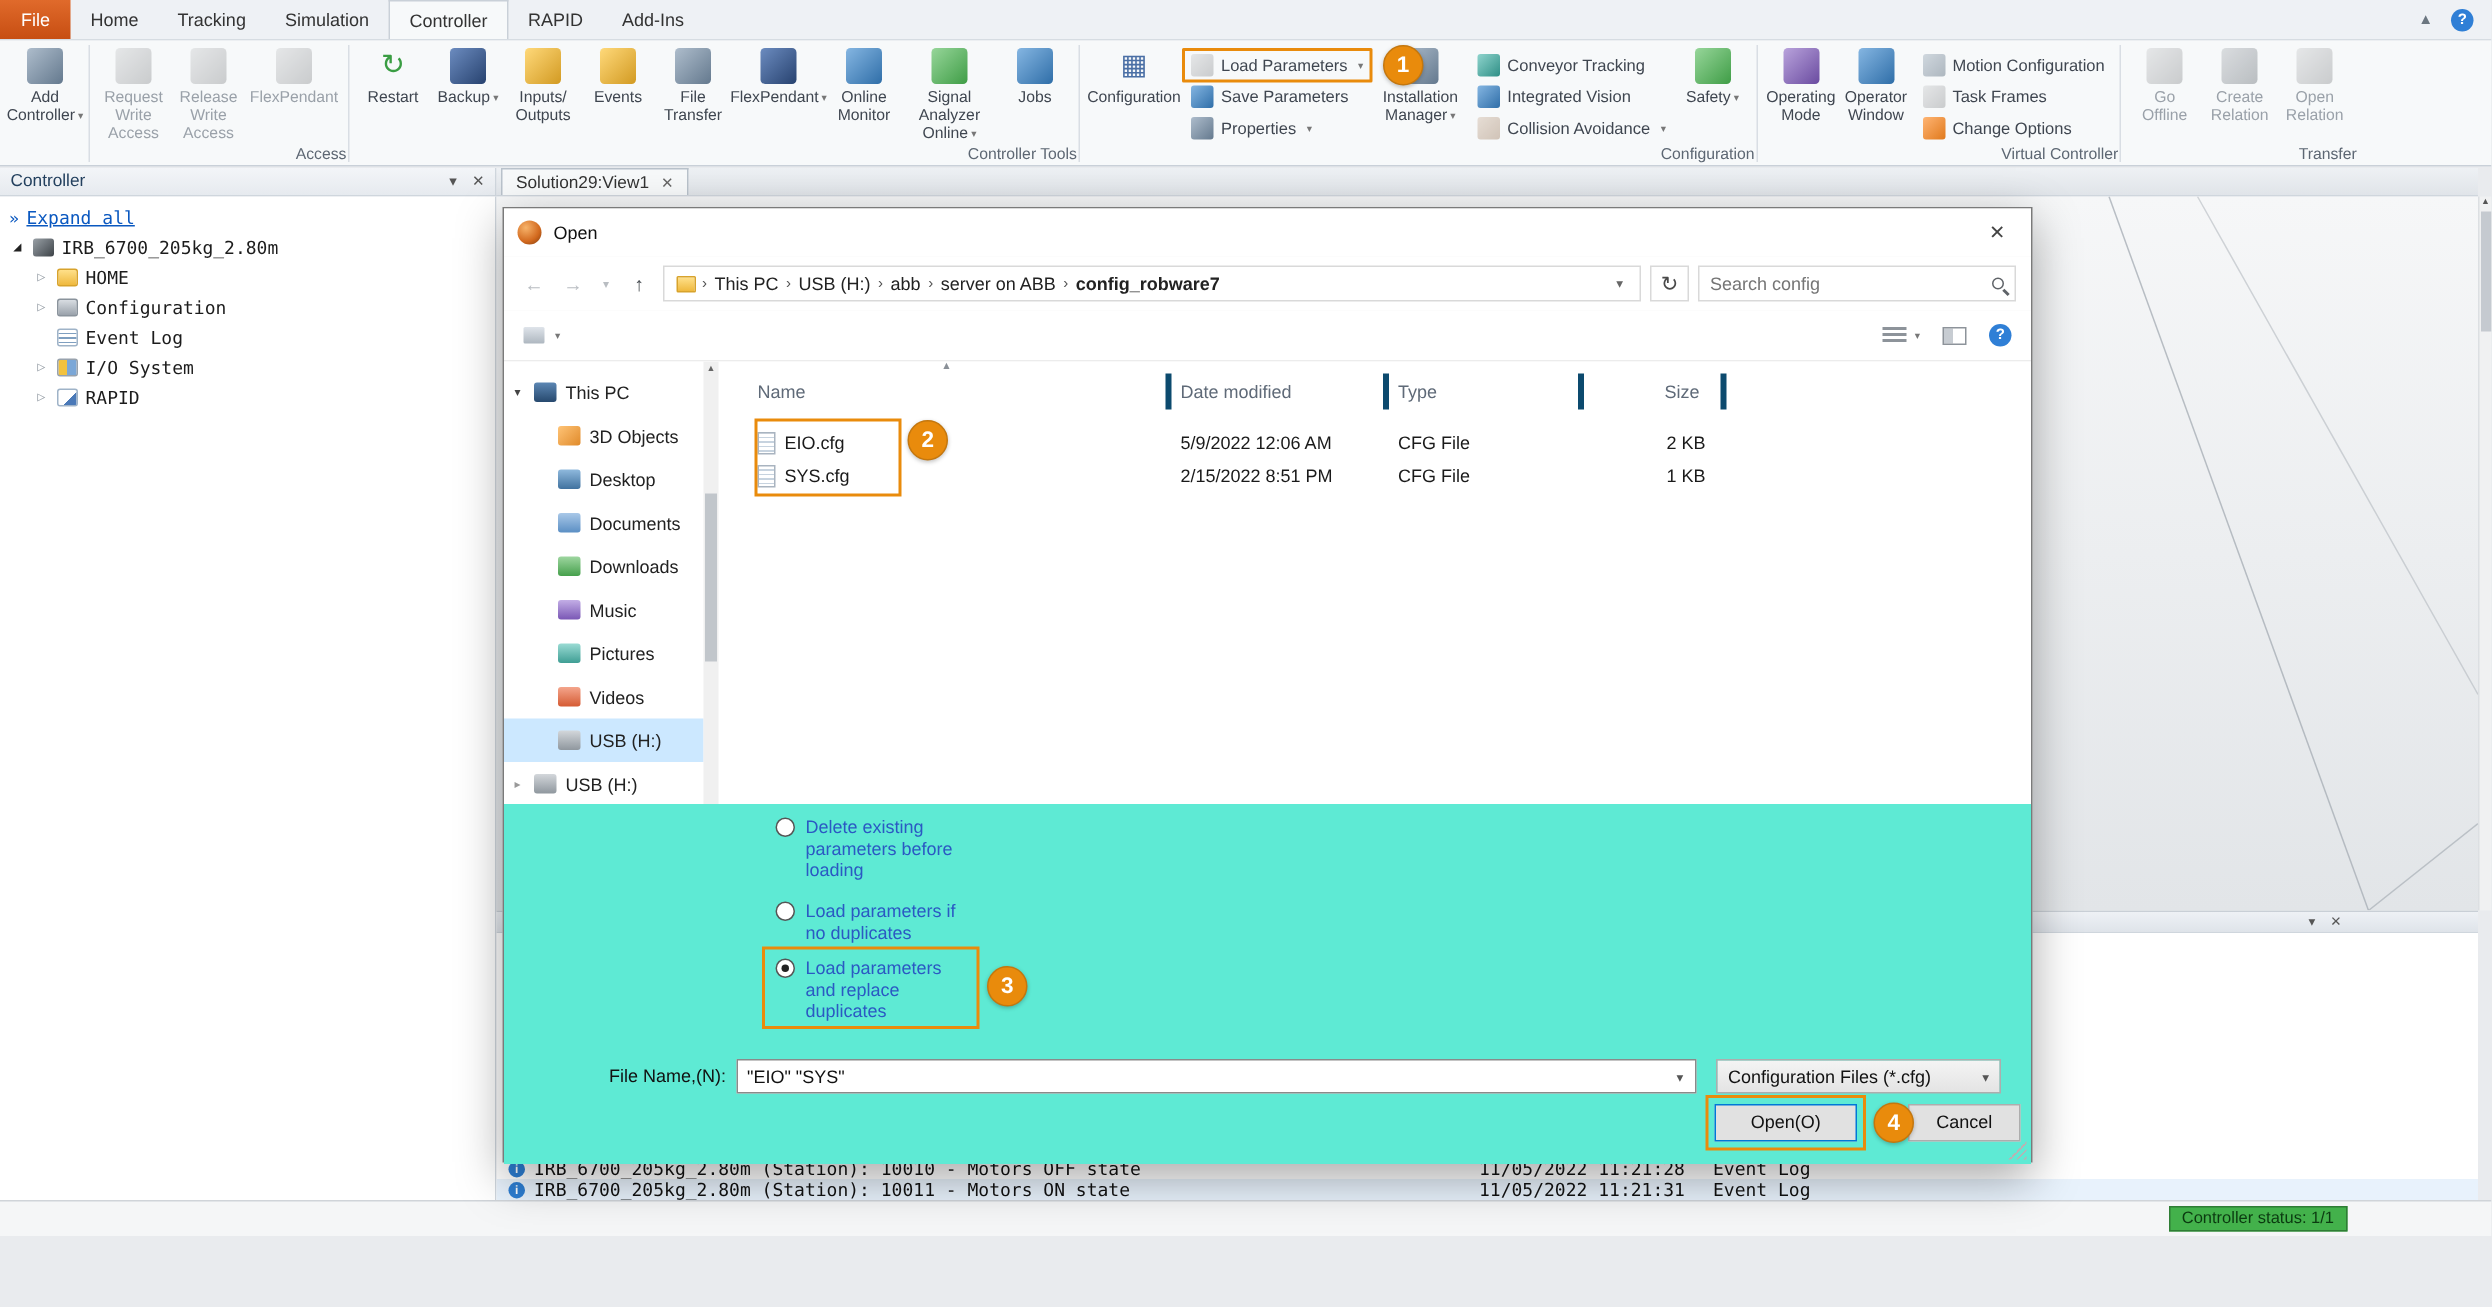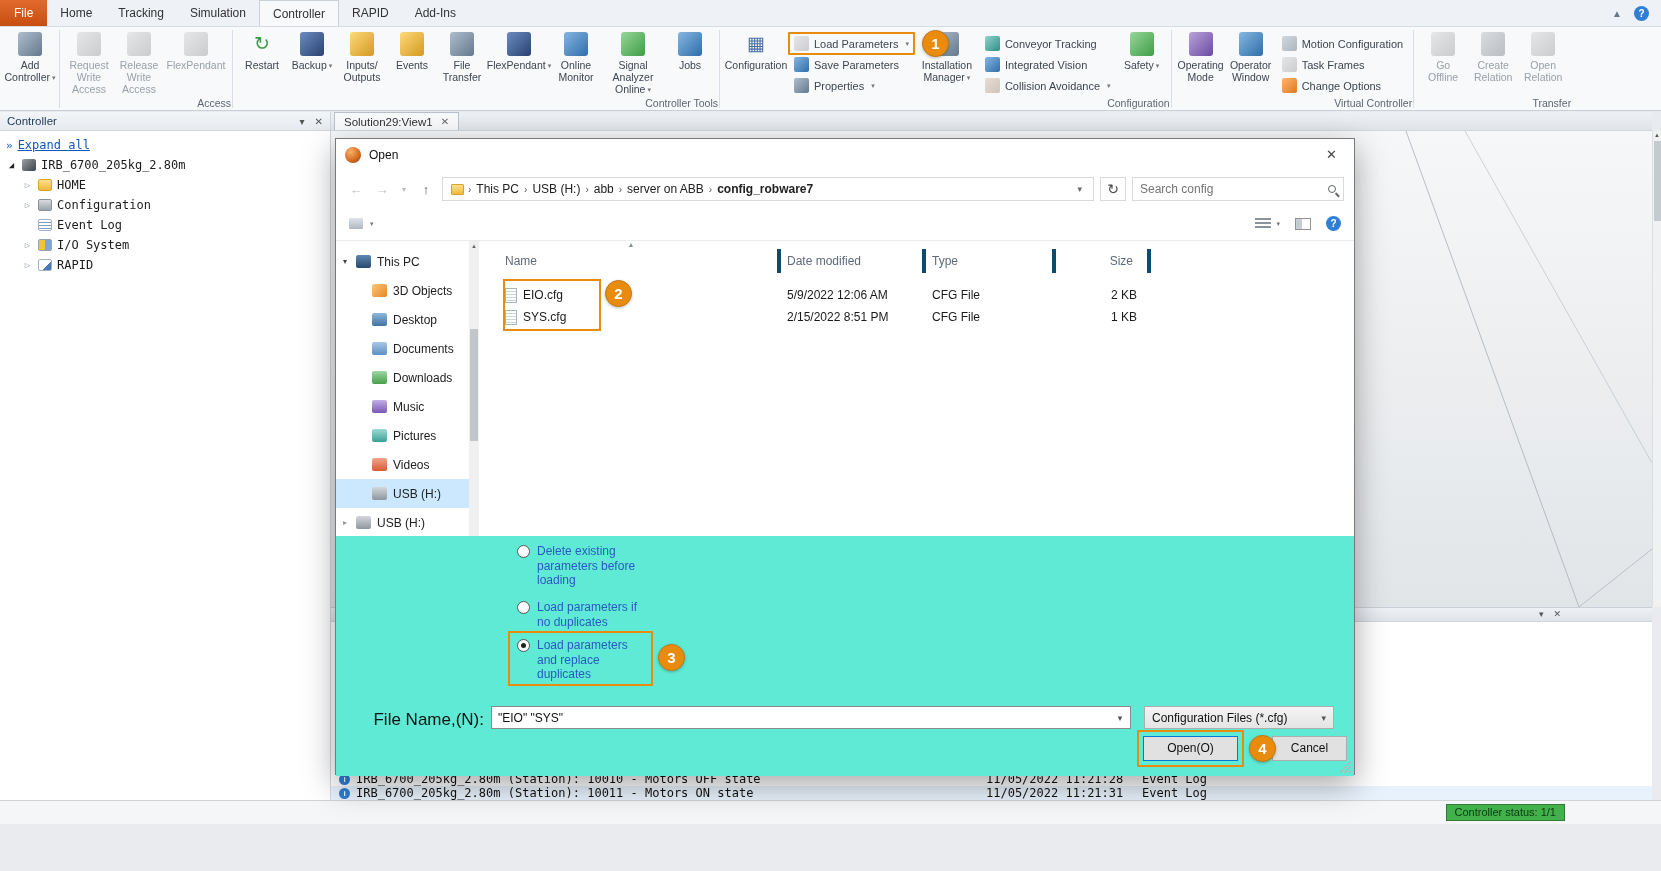--- a/index.html
+++ b/index.html
@@ -146,21 +146,21 @@
 .doc-ic{width:12px;height:15px;background:#fdfdfd;border:1px solid #a9b4c0;background-image:repeating-linear-gradient(#fff 0 2px,#c7d3df 2px 3px);flex:none}
 .fc-date{width:145px;padding-left:6px}
 .fc-type{width:130px;padding-left:6px}
 .fc-size{width:95px;text-align:right;padding-right:14px}
 .preview-pane{position:absolute;right:0;top:0;width:160px;height:100%;border-left:1px solid #ececec;text-align:center;color:#333;font-size:12px;padding-top:142px}
 .dlg-custom{position:absolute;left:0;top:397px;width:100%;height:240px;background:#5eead4}
 .radio-row{position:absolute;display:flex;gap:7px;align-items:flex-start}
 .radio{width:13px;height:13px;border:1px solid #555;border-radius:50%;background:#fff;margin-top:1px;position:relative;flex:none}
 .radio.sel::after{content:"";position:absolute;left:3px;top:3px;width:5px;height:5px;border-radius:50%;background:#222}
 .radio-label{font-size:12px;line-height:14.5px;color:#2b59c3;white-space:pre-line}
-.fn-label{position:absolute;left:0;top:174px;width:148px;text-align:right;font-size:17px;color:#111}
+.fn-label{position:absolute;left:0;top:174px;width:148px;text-align:right;font-size:12px;color:#111}
 .fn-input-wrap{position:absolute;left:155px;top:170px;width:640px;height:23px;border:1px solid #8a8a8a;background:#fff;display:flex;align-items:center}
 .fn-input{flex:1;border:none;outline:none;padding:0 6px;font-size:12px;font-family:inherit;color:#111;background:transparent;min-width:0}
 .fn-caret{width:20px;text-align:center;color:#555;font-size:9px}
 .ft-combo{position:absolute;left:808px;top:170px;width:190px;height:23px;border:1px solid #adadad;background:linear-gradient(#f4f4f4,#e4e4e4);display:flex;align-items:center;padding:0 7px;font-size:12px;color:#111}
 .ft-caret{margin-left:auto;color:#555;font-size:9px}
 .btn{position:absolute;height:25px;border:1px solid #adadad;background:#e1e1e1;font-size:12px;color:#111;text-align:center;line-height:23px}
 .btn-open{left:807px;top:200px;width:95px;border-color:#0078d7}
 .btn-cancel{left:936px;top:200px;width:75px}
 .grip{position:absolute;right:3px;bottom:3px;width:12px;height:12px;background:linear-gradient(135deg,transparent 0 50%,#b5b5b5 50% 57%,transparent 57% 70%,#b5b5b5 70% 77%,transparent 77% 90%,#b5b5b5 90%)}
 </style>

